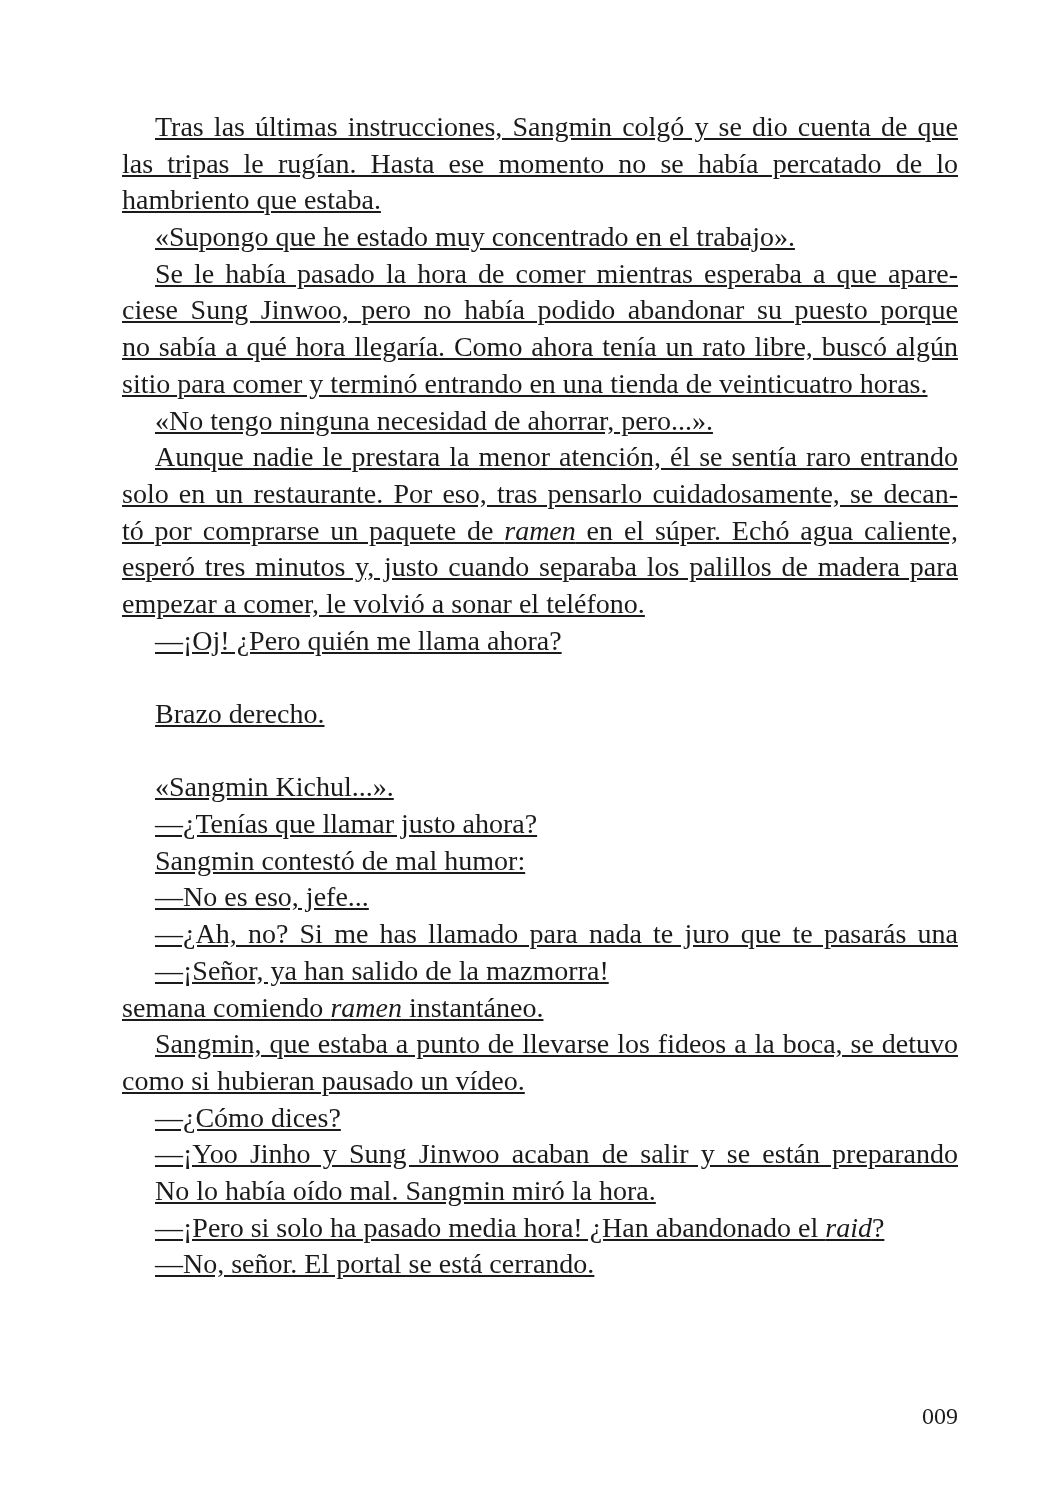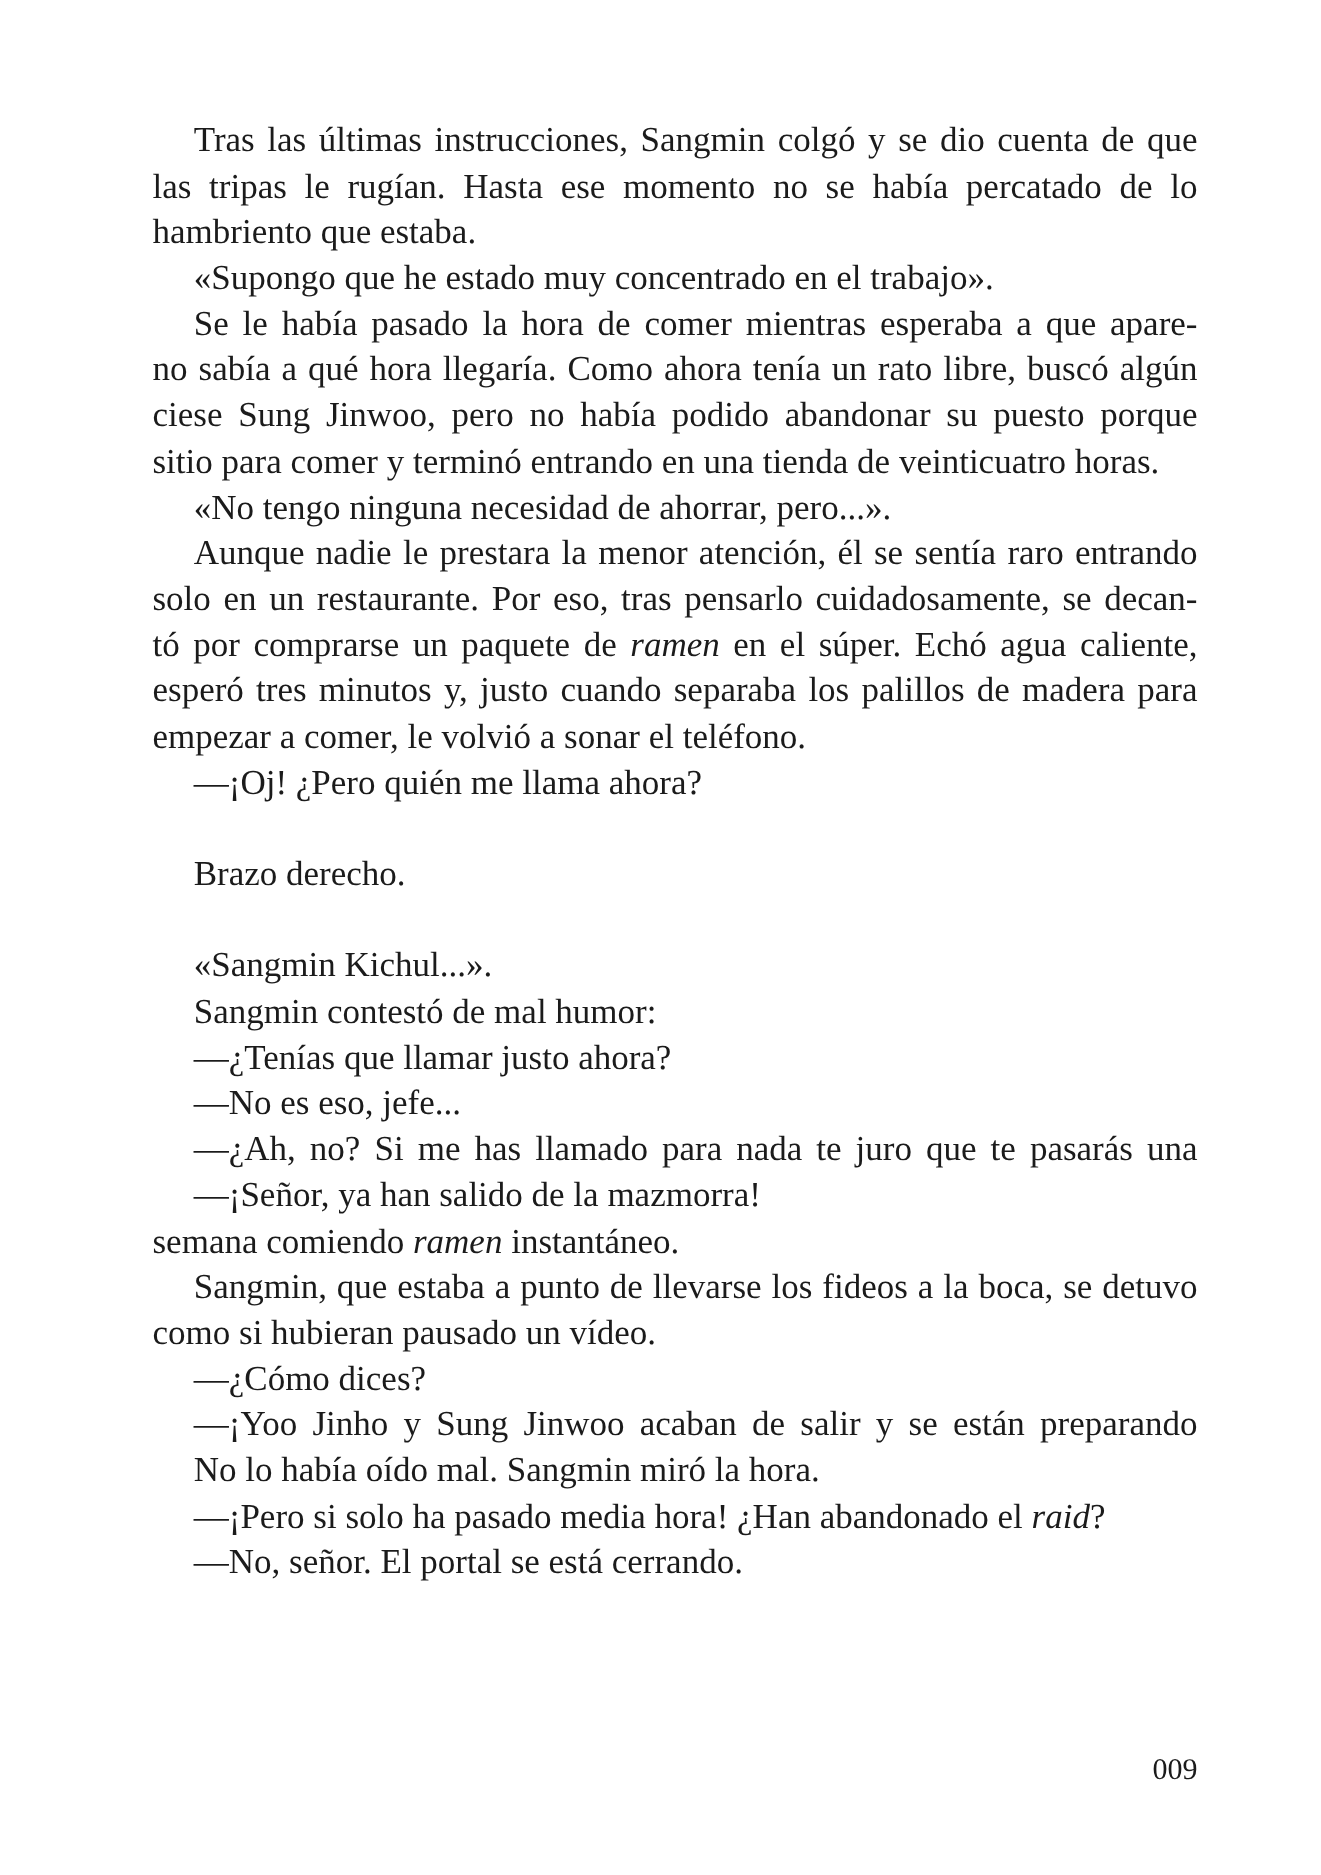--- a/index.html
+++ b/index.html
@@ -12,23 +12,24 @@
     width: 1057px;
     height: 1500px;
     background: var(--page-bg, #ffffff);
     overflow: hidden;
     font-family: "Liberation Serif", "DejaVu Serif", serif;
     color: var(--text-color, #1b1b1b);
   }
   .text-block {
     position: absolute;
     left: 122px;
-    top: 95px;
+    top: 109px;
     width: 836px;
     font-size: 28px;
+    text-decoration: underline;
   }
   .text-line {
     line-height: 36.7px;
     height: 36.7px;
     white-space: nowrap;
     text-align: left;
   }
   .text-line.just {
     white-space: normal;
     text-align: justify;
@@ -56,36 +57,36 @@
 </head>
 <body>
 
 <div class="book-page">
   <div class="text-block">
       <div class="text-line indent just">Tras las últimas instrucciones, Sangmin colgó y se dio cuenta de que</div>
       <div class="text-line just">las tripas le rugían. Hasta ese momento no se había percatado de lo</div>
       <div class="text-line">hambriento que estaba.</div>
       <div class="text-line indent">«Supongo que he estado muy concentrado en el trabajo».</div>
       <div class="text-line indent just">Se le había pasado la hora de comer mientras esperaba a que apare-</div>
+      <div class="text-line just">ciese Sung Jinwoo, pero no había podido abandonar su puesto porque</div>
       <div class="text-line just">no sabía a qué hora llegaría. Como ahora tenía un rato libre, buscó algún</div>
-      <div class="text-line just">ciese Sung Jinwoo, pero no había podido abandonar su puesto porque</div>
       <div class="text-line">sitio para comer y terminó entrando en una tienda de veinticuatro horas.</div>
       <div class="text-line indent">«No tengo ninguna necesidad de ahorrar, pero...».</div>
       <div class="text-line indent just">Aunque nadie le prestara la menor atención, él se sentía raro entrando</div>
       <div class="text-line just">solo en un restaurante. Por eso, tras pensarlo cuidadosamente, se decan-</div>
       <div class="text-line just">tó por comprarse un paquete de <em>ramen</em> en el súper. Echó agua caliente,</div>
       <div class="text-line just">esperó tres minutos y, justo cuando separaba los palillos de madera para</div>
       <div class="text-line">empezar a comer, le volvió a sonar el teléfono.</div>
       <div class="text-line indent">—¡Oj! ¿Pero quién me llama ahora?</div>
       <div class="spacer"></div>
       <div class="text-line indent">Brazo derecho.</div>
       <div class="spacer"></div>
       <div class="text-line indent">«Sangmin Kichul...».</div>
+      <div class="text-line indent">—¿Tenías que llamar justo ahora?</div>
       <div class="text-line indent">Sangmin contestó de mal humor:</div>
-      <div class="text-line indent">—¿Tenías que llamar justo ahora?</div>
       <div class="text-line indent">—No es eso, jefe...</div>
       <div class="text-line indent just">—¿Ah, no? Si me has llamado para nada te juro que te pasarás una</div>
       <div class="text-line indent">—¡Señor, ya han salido de la mazmorra!</div>
       <div class="text-line">semana comiendo <em>ramen</em> instantáneo.</div>
       <div class="text-line indent just">Sangmin, que estaba a punto de llevarse los fideos a la boca, se detuvo</div>
       <div class="text-line">como si hubieran pausado un vídeo.</div>
       <div class="text-line indent">—¿Cómo dices?</div>
       <div class="text-line indent just">—¡Yoo Jinho y Sung Jinwoo acaban de salir y se están preparando</div>
       <div class="text-line indent">No lo había oído mal. Sangmin miró la hora.</div>
       <div class="text-line indent">—¡Pero si solo ha pasado media hora! ¿Han abandonado el <em>raid</em>?</div>

